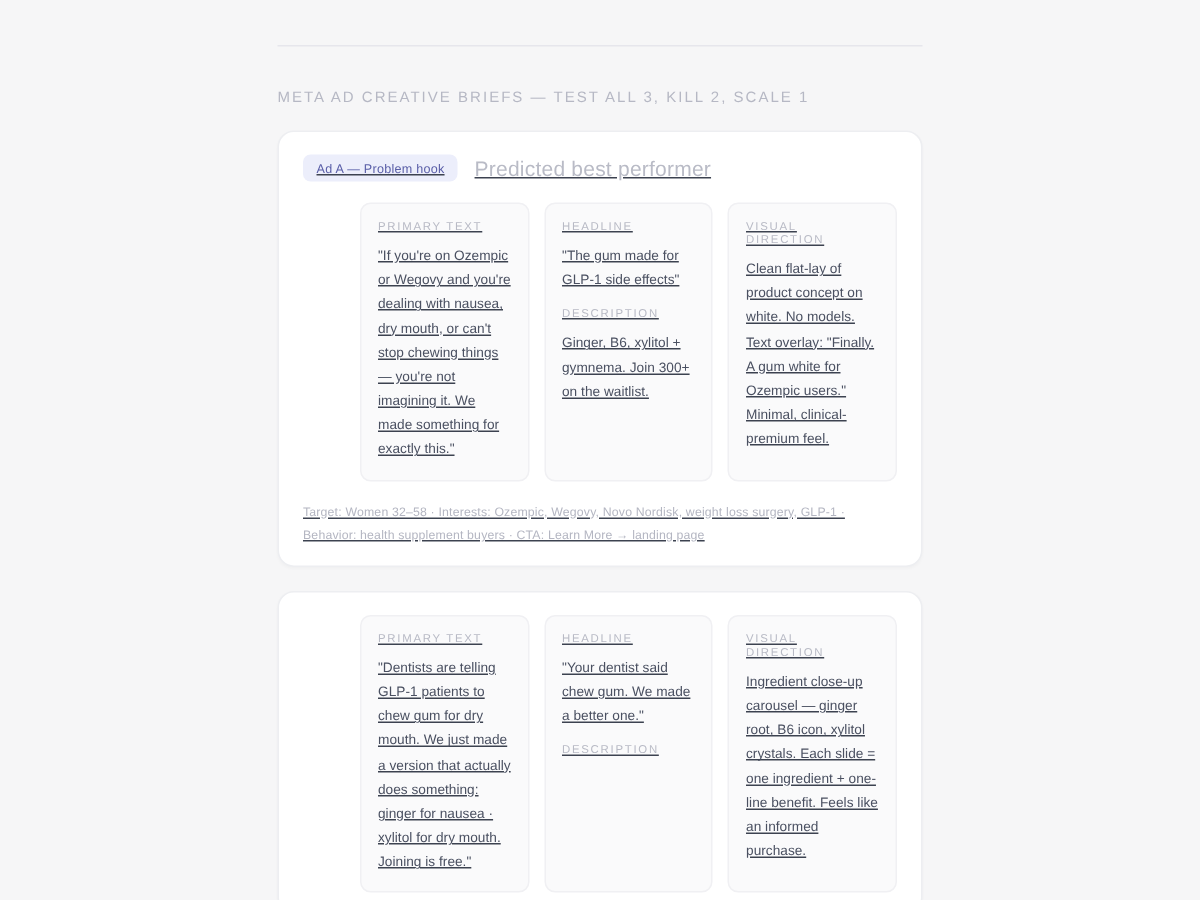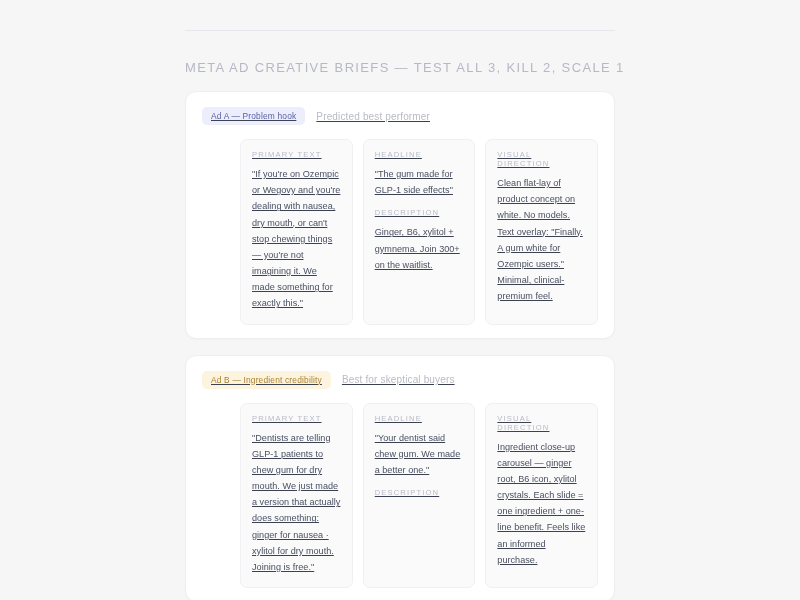--- a/index.html
+++ b/index.html
@@ -22,21 +22,21 @@
     box-sizing: border-box;
     padding: 0 185px;
   }
   .top-divider {
     height: 1px;
     background: #e6e6ec;
     margin-top: 30px;
   }
   .section-label {
     margin-top: 29px;
-    font-size: 13px;
+    font-size: 10px;
     letter-spacing: 1.35px;
     color: #b6b8c4;
     text-transform: uppercase;
     font-weight: 400;
     white-space: nowrap;
   }
 
   .card {
     margin-top: 16px;
     background: #ffffff;
@@ -58,21 +58,21 @@
     font-size: 8.4px;
     letter-spacing: 0.18px;
     padding: 4px 9px 4px 9px;
     border-radius: 5px;
     white-space: nowrap;
     font-weight: 400;
   }
   .badge-a { background: #eceefb; color: #5a5fa8; }
   .badge-b { background: #fdf4e0; color: #a98130; }
   .head-note {
-    font-size: 10px;
+    font-size: 14px;
     color: #b9bbc6;
     letter-spacing: 0.15px;
     white-space: nowrap;
   }
 
   .cols {
     display: flex;
     gap: 10px;
     padding-left: 38px;
   }
@@ -134,27 +134,24 @@
         <div class="col-label second">DESCRIPTION</div>
         <div class="col-body">Ginger, B6, xylitol + gymnema. Join 300+ on the waitlist.</div>
       </div>
 
       <div class="col">
         <div class="col-label">VISUAL DIRECTION</div>
         <div class="col-body">Clean flat-lay of product concept on white. No models. Text overlay: "Finally. A gum white for Ozempic users." Minimal, clinical-premium feel.</div>
       </div>
     </div>
 
+    <div class="card-foot">Target: Women 32–58 · Interests: Ozempic, Wegovy, Novo Nordisk, weight loss surgery, GLP-1 · Behavior: health supplement buyers · CTA: Learn More → landing page</div>
   </div>
 
   <div class="card">
-    <div class="card-head">
-      <span class="badge badge-b">Ad B — Ingredient credibility</span>
-      <span class="head-note">Best for skeptical buyers</span>
-    </div>
 
     <div class="cols">
       <div class="col">
         <div class="col-label">PRIMARY TEXT</div>
         <div class="col-body">"Dentists are telling GLP-1 patients to chew gum for dry mouth. We just made a version that actually does something: ginger for nausea · xylitol for dry mouth. Joining is free."</div>
       </div>
 
       <div class="col">
         <div class="col-label">HEADLINE</div>
         <div class="col-body">"Your dentist said chew gum. We made a better one."</div>

